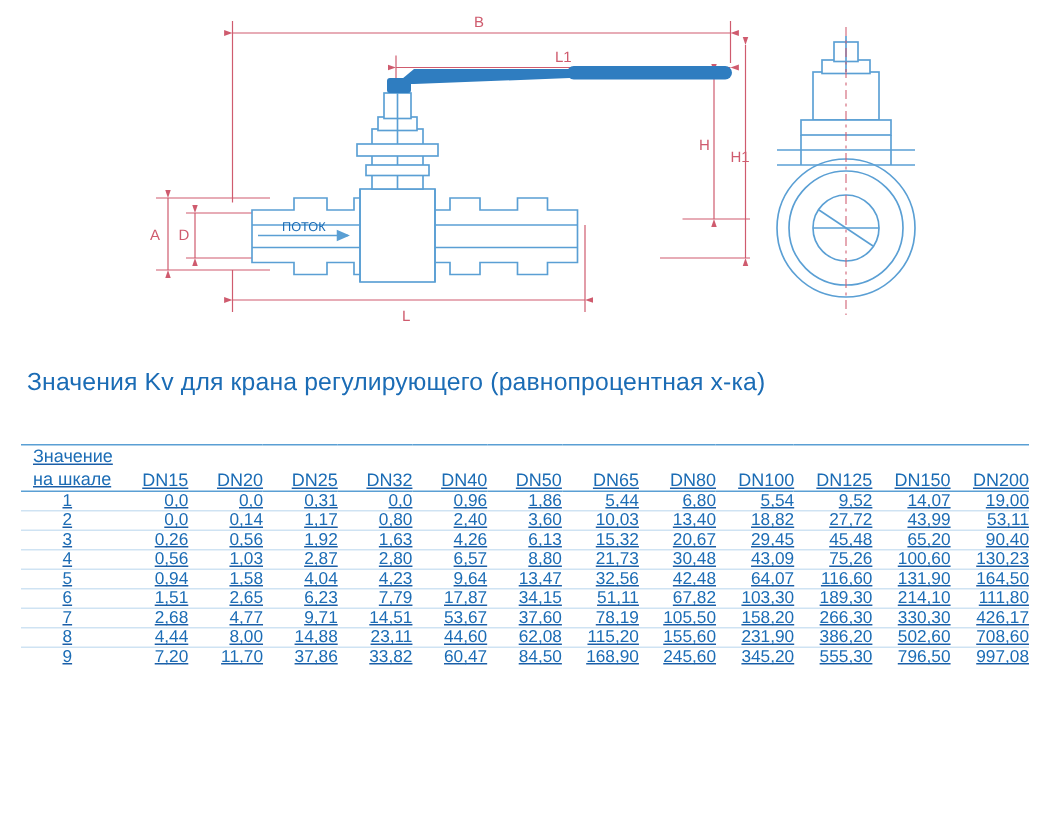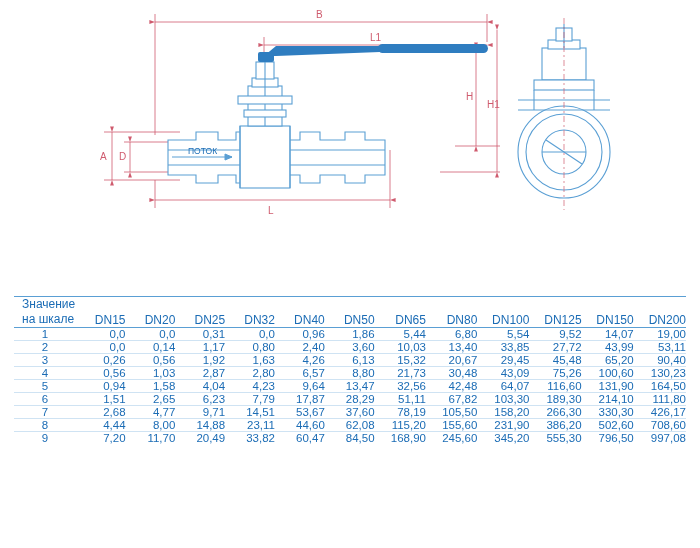--- a/index.html
+++ b/index.html
@@ -39,20 +39,21 @@
     color: #1b6cb5;
     letter-spacing: 0.1px;
   }
 
   
   .table-wrap {
     position: absolute;
     left: 14px;
     top: 296px;
     width: 672px;
+    text-decoration: underline;
   }
   table.kv {
     border-collapse: collapse;
     width: 672px;
     font-size: 11.5px;
     color: #1b6cb5;
   }
   table.kv th, table.kv td {
     padding: 0;
     font-weight: normal;
@@ -195,20 +196,21 @@
         <text x="370" y="41">L1</text>
         <text x="466" y="100">H</text>
         <text x="487" y="108">H1</text>
         <text x="100" y="160">A</text>
         <text x="119" y="160">D</text>
         <text x="268" y="214">L</text>
       </g>
     </svg>
   </div>
 
+  <div class="section-title">Значения Kv для крана регулирующего (равнопроцентная х-ка)</div>
 
   <div class="table-wrap">
     <table class="kv">
       <thead>
         <tr class="hrow mid-rule top-rule">
           <th class="first">
             <span>Значение</span><br>
             <span>на шкале</span>
           </th>
           <th class="val">DN15</th>
@@ -244,21 +246,21 @@
         <tr>
           <td class="idx">2</td>
           <td class="val">0,0</td>
           <td class="val">0,14</td>
           <td class="val">1,17</td>
           <td class="val">0,80</td>
           <td class="val">2,40</td>
           <td class="val">3,60</td>
           <td class="val">10,03</td>
           <td class="val">13,40</td>
-          <td class="val">33,85</td>
+          <td class="val">18,82</td>
           <td class="val">27,72</td>
           <td class="val">43,99</td>
           <td class="val">53,11</td>
         </tr>
         <tr>
           <td class="idx">3</td>
           <td class="val">0,26</td>
           <td class="val">0,56</td>
           <td class="val">1,92</td>
           <td class="val">1,63</td>
@@ -301,21 +303,21 @@
           <td class="val">131,90</td>
           <td class="val">164,50</td>
         </tr>
         <tr>
           <td class="idx">6</td>
           <td class="val">1,51</td>
           <td class="val">2,65</td>
           <td class="val">6,23</td>
           <td class="val">7,79</td>
           <td class="val">17,87</td>
-          <td class="val">28,29</td>
+          <td class="val">34,15</td>
           <td class="val">51,11</td>
           <td class="val">67,82</td>
           <td class="val">103,30</td>
           <td class="val">189,30</td>
           <td class="val">214,10</td>
           <td class="val">111,80</td>
         </tr>
         <tr>
           <td class="idx">7</td>
           <td class="val">2,68</td>
@@ -343,21 +345,21 @@
           <td class="val">155,60</td>
           <td class="val">231,90</td>
           <td class="val">386,20</td>
           <td class="val">502,60</td>
           <td class="val">708,60</td>
         </tr>
         <tr>
           <td class="idx">9</td>
           <td class="val">7,20</td>
           <td class="val">11,70</td>
-          <td class="val">20,49</td>
+          <td class="val">37,86</td>
           <td class="val">33,82</td>
           <td class="val">60,47</td>
           <td class="val">84,50</td>
           <td class="val">168,90</td>
           <td class="val">245,60</td>
           <td class="val">345,20</td>
           <td class="val">555,30</td>
           <td class="val">796,50</td>
           <td class="val">997,08</td>
         </tr>

